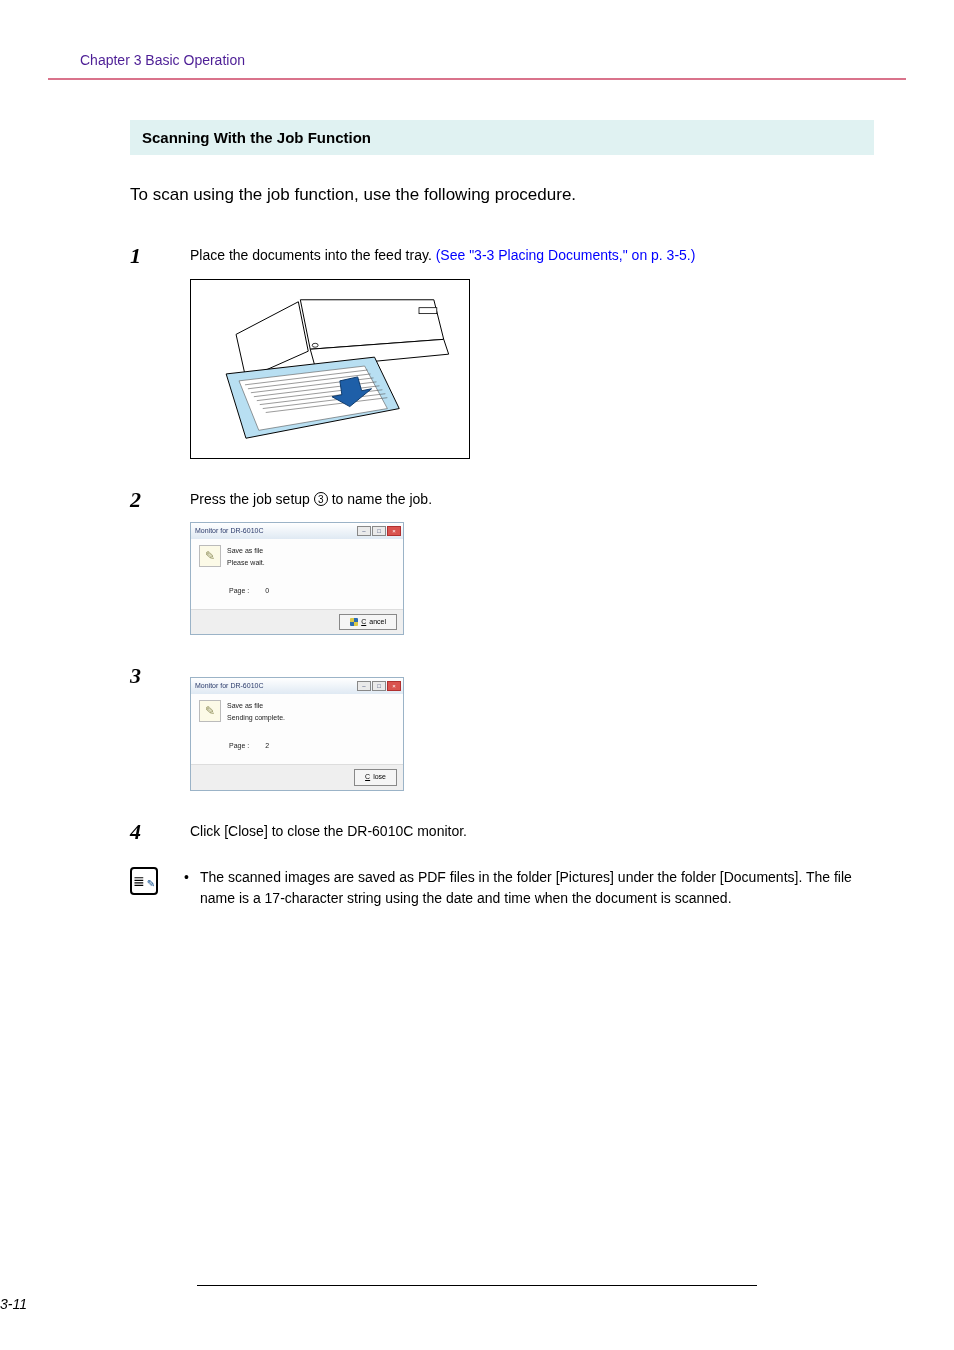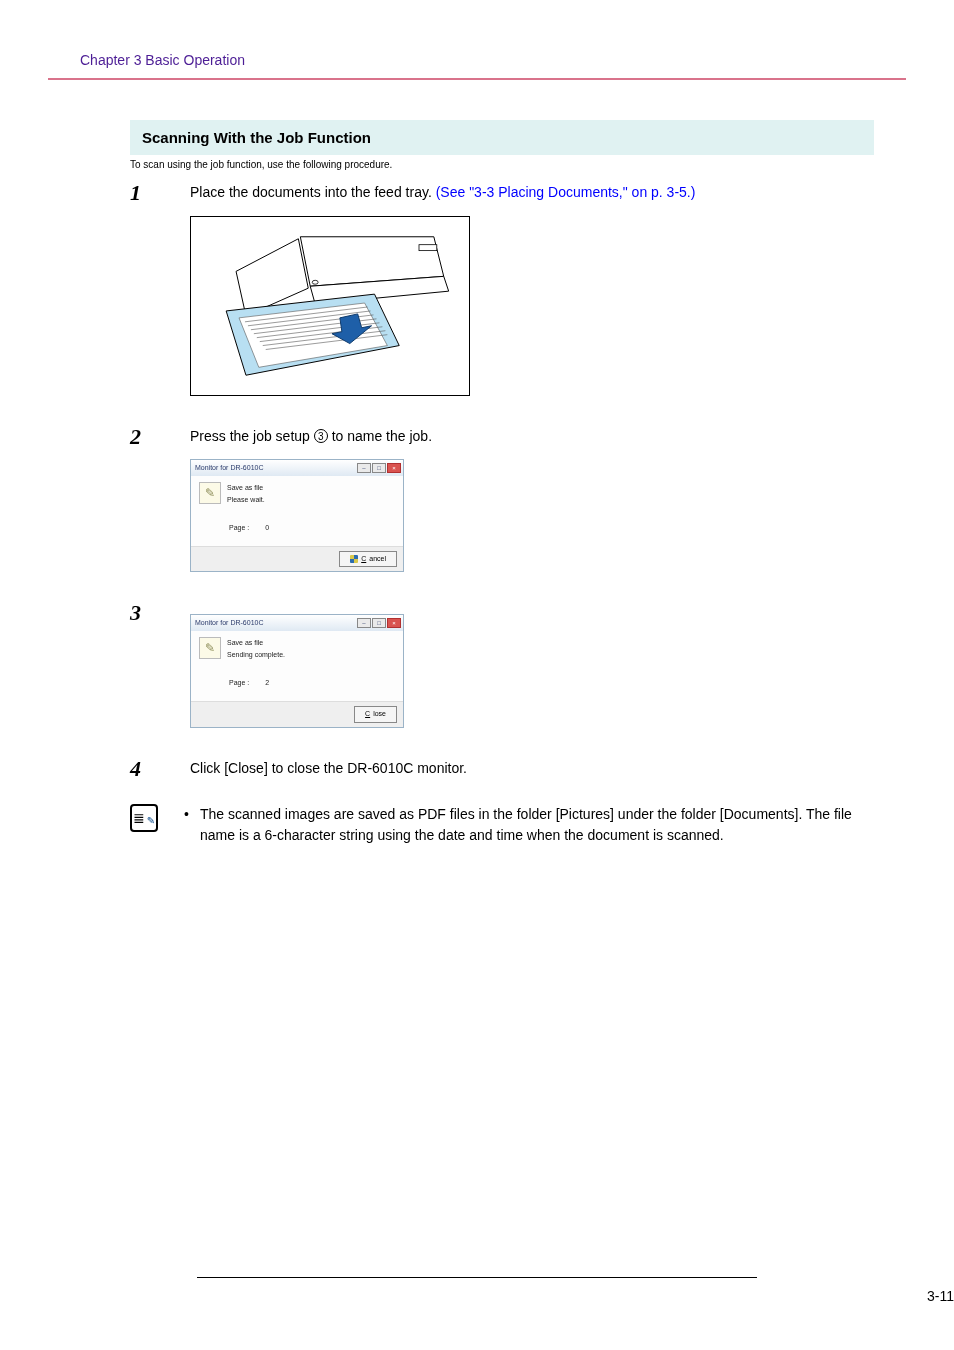--- a/index.html
+++ b/index.html
@@ -22,27 +22,27 @@
       border-top: 2px solid #d9738b;
     }
     .content {
       padding: 40px 80px 0 130px;
     }
     .section-title-bar {
       background: #e0f2f2;
       padding: 9px 12px;
       font-size: 15px;
       font-weight: bold;
-      margin-bottom: 4px;
+      margin-bottom: 30px;
       color: #000;
     }
     .intro-text {
-      font-size: 10px;
+      font-size: 17px;
       color: #000;
-      margin-bottom: 12px;
+      margin-bottom: 40px;
     }
     .step {
       display: flex;
       margin-bottom: 24px;
     }
     .step-num {
       width: 48px;
       flex-shrink: 0;
       font-size: 22px;
       font-weight: bold;
@@ -159,23 +159,24 @@
     .note-icon-inner span:last-child { font-size: 10px; color: #0a4a8a;}
     .note-body { flex: 1; font-size: 14px; line-height: 1.55;}
     .note-label { font-weight: bold; margin-bottom: 4px; }
     .note-list { list-style: none; padding-left: 12px;}
     .note-list li { position: relative; padding-left: 10px; margin-bottom: 2px;}
     .note-list li::before {
       content: "•"; position: absolute; left: -6px; top: 0;
     }
     .footer {
       position: absolute;
-      bottom: 46px;
+      bottom: 38px;
       left: 0; right: 0;
-      text-align: right;
+      text-align: left;
+      font-style: italic;
     }
     .hr-bottom {
       margin: 0 130px 10px 130px;
       border: none;
       border-top: 1px solid #000;
       width: 560px;
       margin-left: auto; margin-right: auto;
     }
     .page-num { font-size: 14px; }
     .circled {
@@ -322,21 +323,21 @@
       <div class="note-icon">
         <div class="note-icon-inner">
             <span>≣</span>
             <span>✎</span>
           </div>
       </div>
     </div>
     <div class="note-body">
       <ul class="note-list">
         <li>
-          <span>The scanned images are saved as PDF files in the folder [Pictures] under the folder [Documents]. The file name is a 6-character string using the date and time when the document is scanned.</span>
+          <span>The scanned images are saved as PDF files in the folder [Pictures] under the folder [Documents]. The file name is a 17-character string using the date and time when the document is scanned.</span>
         </li>
       </ul>
     </div>
   </div>
 
 </div>
 
 <div class="footer">
   <hr class="hr-bottom">
   <div class="page-num">3-11</div>

